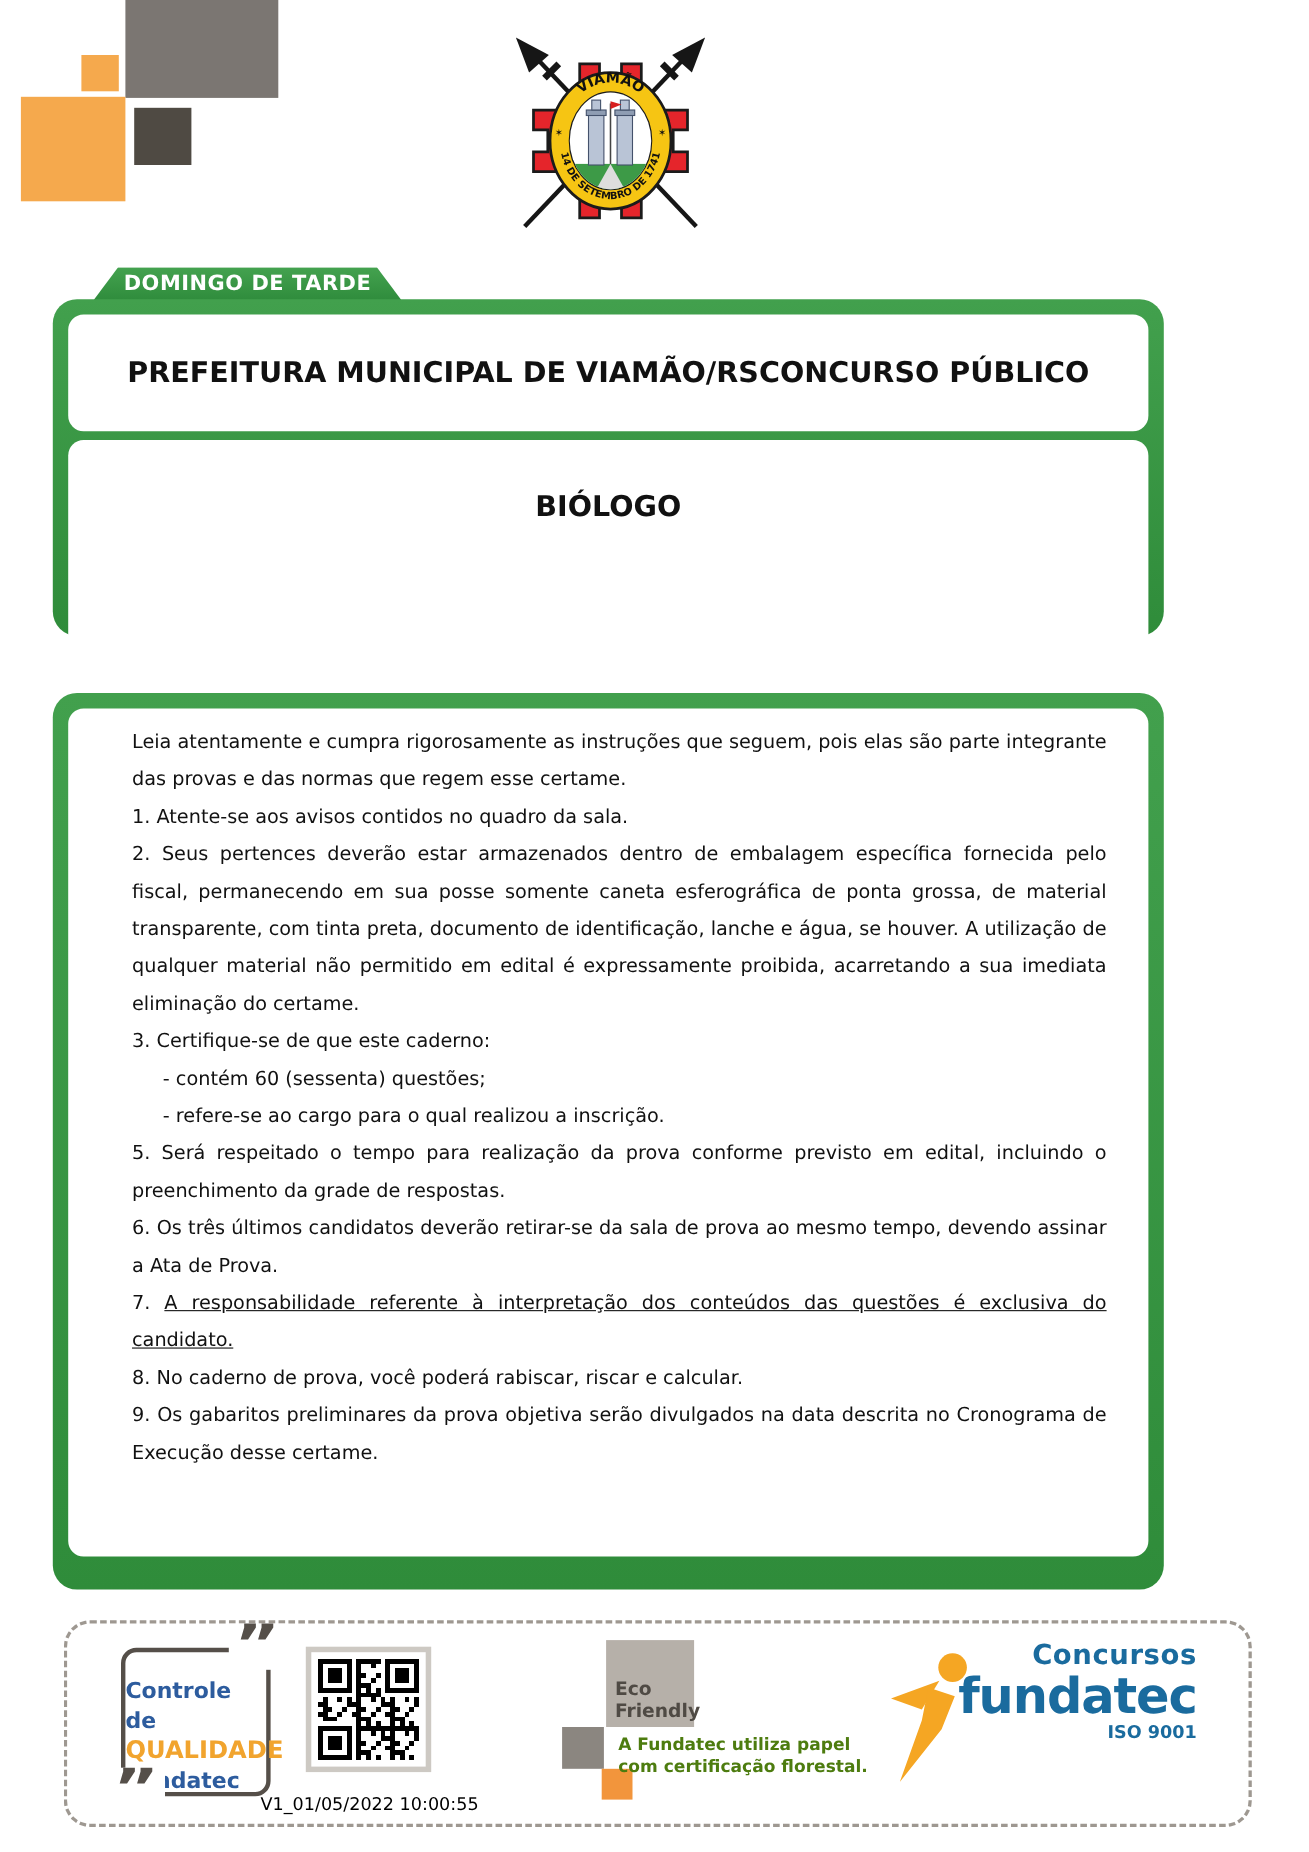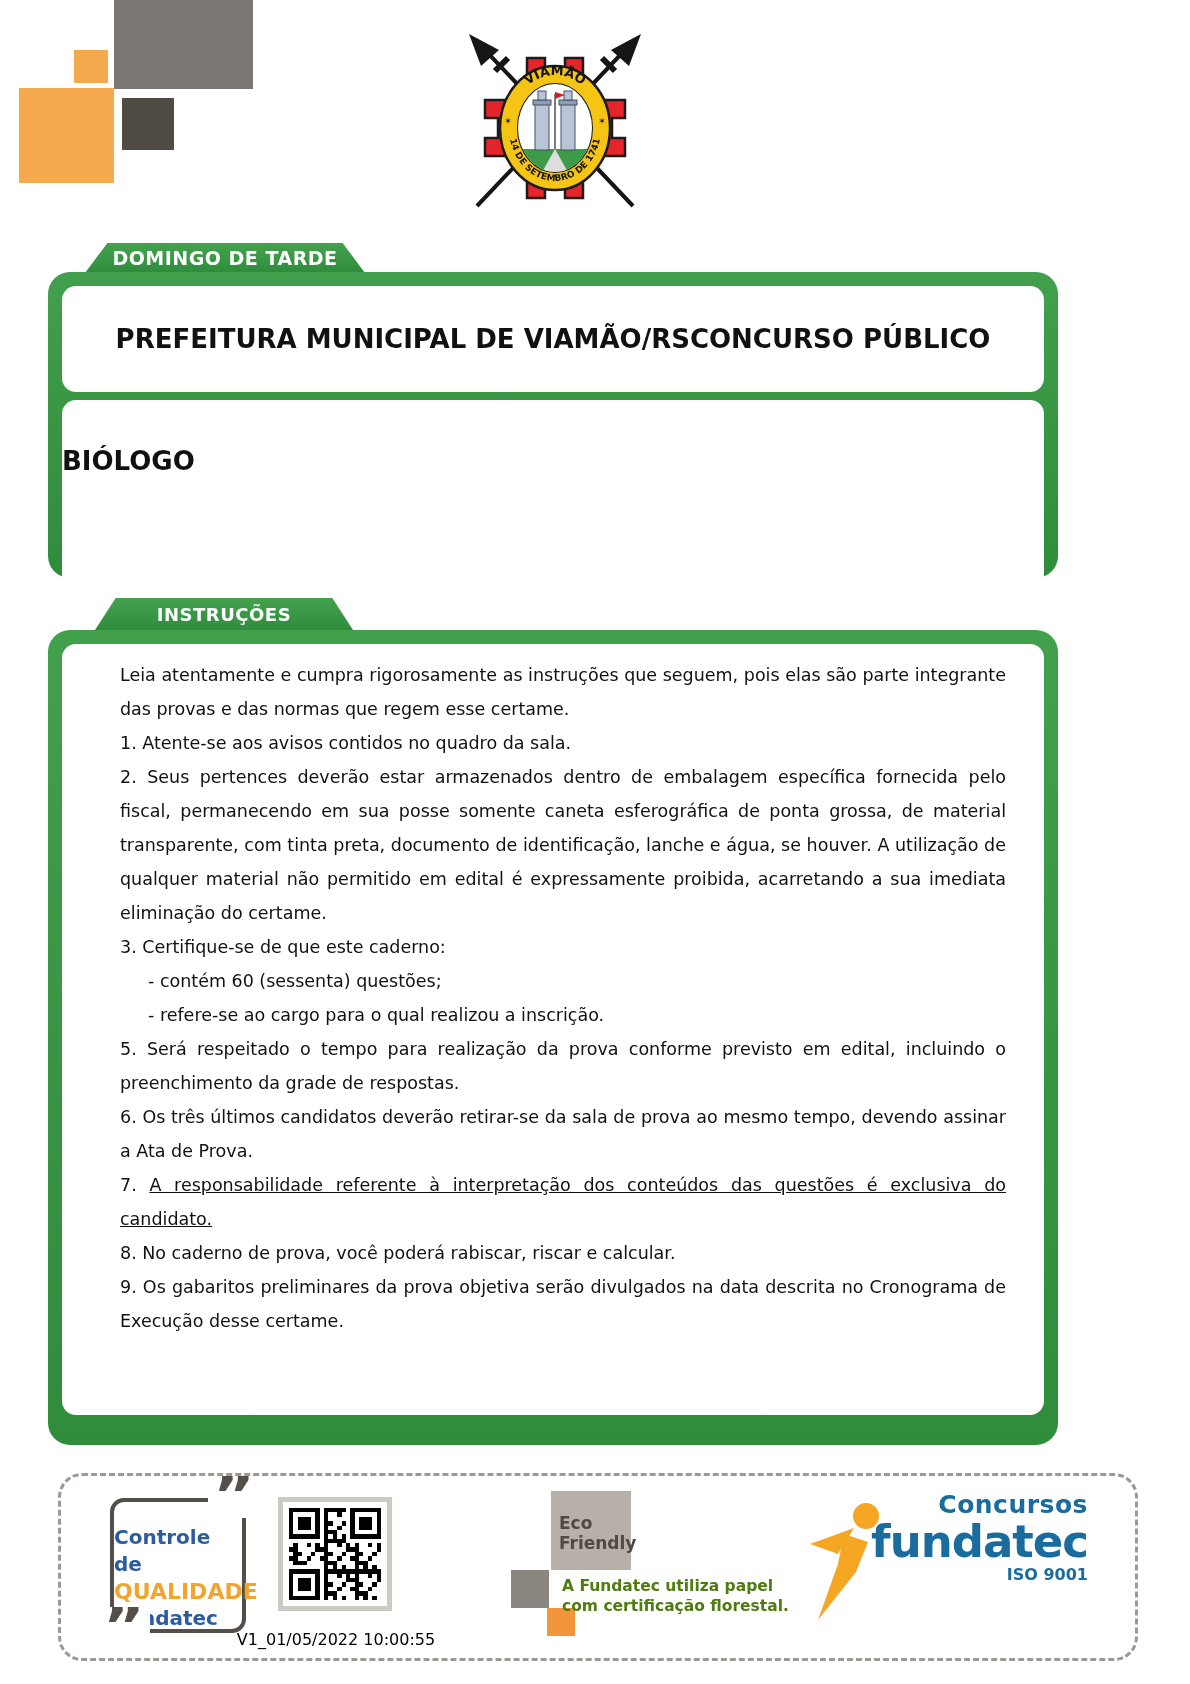--- a/index.html
+++ b/index.html
@@ -25,21 +25,21 @@
   .tab-instrucoes{left:95px;top:598px;width:258px;height:32px;font-size:18px;letter-spacing:.5px;}
 
   
   .frame{position:absolute;left:48px;width:1010px;background:linear-gradient(#42a04d,#2f8c3a);
          border-radius:22px;}
   .frame-header{top:272px;height:306px;}
   .frame-instructions{top:630px;height:815px;}
   .whitebox{position:absolute;left:14px;width:982px;background:#ffffff;border-radius:14px;}
   .box-title{top:14px;height:106px;display:flex;flex-direction:row;
              align-items:center;justify-content:center;}
-  .box-cargo{top:128px;height:190px;text-align:left;}
+  .box-cargo{top:128px;height:190px;text-align:center;}
   .box-instr{top:14px;height:771px;}
   .title-line{font-size:26px;font-weight:bold;color:#111;line-height:33px;text-align:center;}
   .cargo-text{display:inline-block;margin-top:46px;font-size:26px;font-weight:bold;color:#111;}
 
   
   .instr-text{padding:14px 38px 0 58px;font-size:17.5px;line-height:34px;color:#111;
               text-align:justify;}
   .instr-text p{margin:0;}
   .instr-text p.indent{padding-left:28px;}
   .instr-text .u{text-decoration:underline;}
@@ -57,21 +57,21 @@
          background:#ffffff;padding:0 5px;height:42px;overflow:hidden;}
   .quote-tr{top:-26px;right:-18px;}
   .quote-bl{bottom:-20px;left:-16px;}
 
   .qr-wrap{position:absolute;left:278px;top:1497px;border:5px solid #cdc9c3;background:#ffffff;
            padding:6px;width:92px;height:92px;}
   .version{position:absolute;left:236px;top:1630px;width:200px;text-align:center;
            font-size:16px;color:#000;}
 
   .eco-square{position:absolute;left:551px;top:1491px;width:80px;height:79px;background:#b6b0a9;}
-  .eco-name{position:absolute;left:8px;bottom:17px;font-size:17px;font-weight:bold;
+  .eco-name{position:absolute;left:8px;bottom:4px;font-size:17px;font-weight:bold;
             color:#4f4a44;line-height:20px;}
   .eco-gray{position:absolute;left:511px;top:1570px;width:38px;height:38px;background:#8b8680;}
   .eco-orange{position:absolute;left:547px;top:1608px;width:28px;height:28px;background:#f2953c;}
   .eco-caption{position:absolute;left:562px;top:1576px;font-size:15.5px;font-weight:bold;
                color:#4d7c0f;line-height:20px;}
 
   .brand{position:absolute;left:853px;top:1490px;width:235px;text-align:right;color:#1a6b9e;}
   .brand .b-top{font-size:25px;font-weight:bold;letter-spacing:.5px;}
   .brand .b-name{font-size:45px;font-weight:bold;letter-spacing:-1px;line-height:46px;}
   .brand .b-bottom{font-size:16px;font-weight:bold;}
@@ -153,23 +153,20 @@
   <div class="frame frame-header">
     <div class="whitebox box-title">
       <div class="title-line">PREFEITURA MUNICIPAL DE VIAMÃO/RS</div>
       <div class="title-line">CONCURSO PÚBLICO</div>
     </div>
     <div class="whitebox box-cargo">
       <span class="cargo-text">BIÓLOGO</span>
     </div>
   </div>
 
-  <div class="tab tab-instrucoes">
-    <span>INSTRUÇÕES</span>
-  </div>
 
   <div class="frame frame-instructions">
     <div class="whitebox box-instr">
       <div class="instr-text" id="instr-list">
           <p>Leia atentamente e cumpra rigorosamente as instruções que seguem, pois elas são parte integrante das provas e das normas que regem esse certame.</p>
           <p>1. Atente-se aos avisos contidos no quadro da sala.</p>
           <p>2. Seus pertences deverão estar armazenados dentro de embalagem específica fornecida pelo fiscal, permanecendo em sua posse somente caneta esferográfica de ponta grossa, de material transparente, com tinta preta, documento de identificação, lanche e água, se houver. A utilização de qualquer material não permitido em edital é expressamente proibida, acarretando a sua imediata eliminação do certame.</p>
           <p>3. Certifique-se de que este caderno:</p>
           <p class="indent">- contém 60 (sessenta) questões;</p>
           <p class="indent">- refere-se ao cargo para o qual realizou a inscrição.</p>

